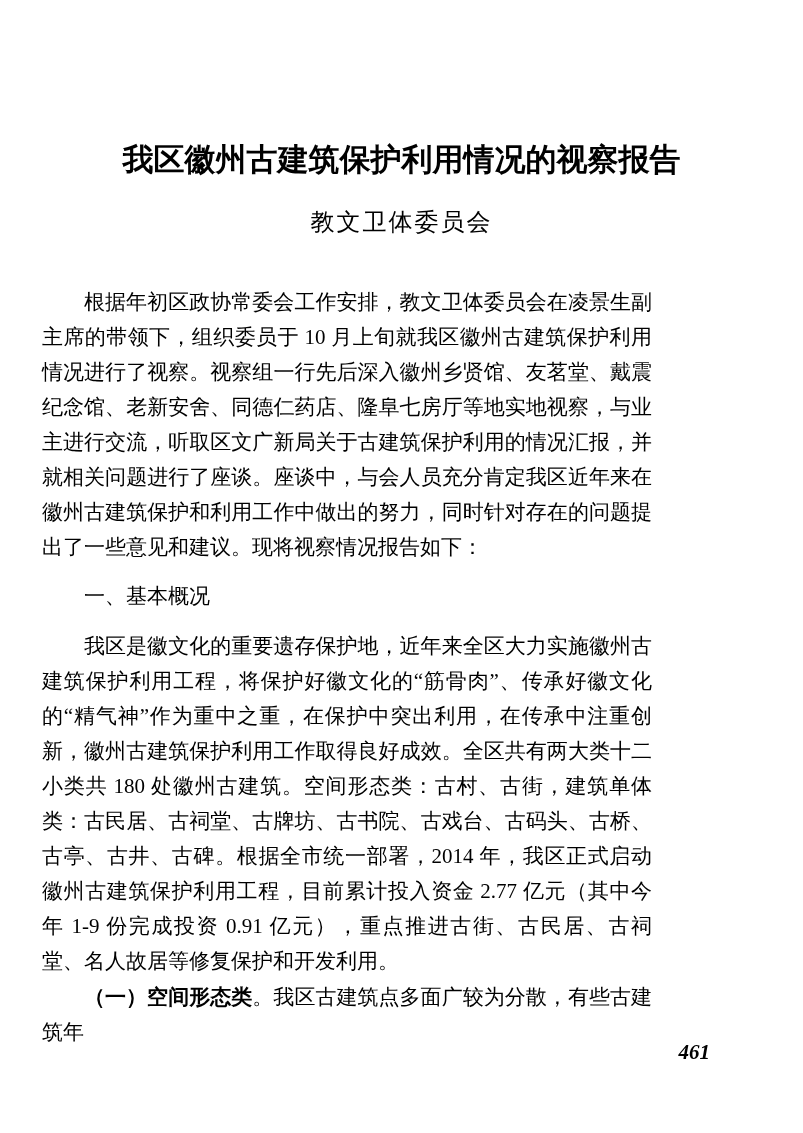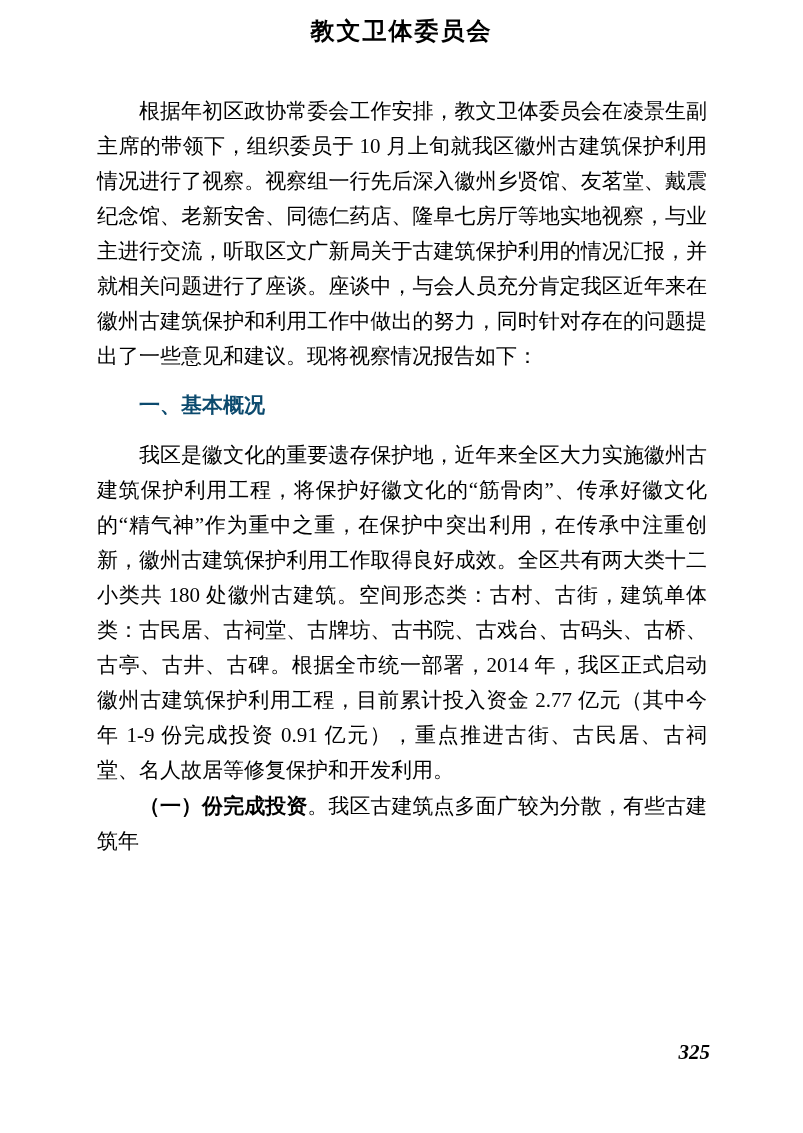--- a/index.html
+++ b/index.html
@@ -22,51 +22,51 @@
     padding-top: 141px;
     text-align: center;
     font-family: "Liberation Sans", "DejaVu Sans", sans-serif;
     font-size: 31px;
     font-weight: 900;
     letter-spacing: 0px;
     line-height: 38px;
     color: #000000;
   }
   .doc-byline {
-    margin: 16px 0 0 0;
+    margin: 28px 0 0 0;
     text-align: center;
     font-family: "Liberation Serif", "DejaVu Serif", serif;
     font-size: 24px;
-    font-weight: 700;
+    font-weight: 400;
     line-height: 30px;
     letter-spacing: 2px;
     color: #000000;
   }
   .doc-body {
-    margin: 48px 96px 0 97px;
+    margin: 48px 96px 0 42px;
     width: 610px;
   }
   .para {
     margin: 0;
     font-size: 21px;
     line-height: 35px;
     text-align: justify;
     text-justify: inter-ideograph;
     text-indent: 2em;
     font-weight: 500;
     color: #000000;
   }
   .heading {
     margin: 13px 0 16px 0;
     font-family: "Liberation Sans", "DejaVu Sans", sans-serif;
     font-size: 21px;
-    font-weight: 700;
+    font-weight: 400;
     line-height: 35px;
     text-indent: 2em;
-    color: #0c4a6e;
+    color: #000000;
   }
   .item-lead {
     font-family: "Liberation Sans", "DejaVu Sans", sans-serif;
     font-weight: 900;
   }
   .page-number {
     position: absolute;
     top: 1040px;
     right: 93px;
     font-family: "Liberation Serif", "DejaVu Serif", serif;
@@ -74,31 +74,32 @@
     font-weight: 700;
     font-style: italic;
     color: #000000;
   }
 </style>
 </head>
 <body>
 
 <div class="page">
 
+  <h1 class="doc-title">我区徽州古建筑保护利用情况的视察报告</h1>
 
   <h2 class="doc-byline">教文卫体委员会</h2>
 
   <div class="doc-body">
 
     <p class="para">根据年初区政协常委会工作安排，教文卫体委员会在凌景生副主席的带领下，组织委员于 10 月上旬就我区徽州古建筑保护利用情况进行了视察。视察组一行先后深入徽州乡贤馆、友茗堂、戴震纪念馆、老新安舍、同德仁药店、隆阜七房厅等地实地视察，与业主进行交流，听取区文广新局关于古建筑保护利用的情况汇报，并就相关问题进行了座谈。座谈中，与会人员充分肯定我区近年来在徽州古建筑保护和利用工作中做出的努力，同时针对存在的问题提出了一些意见和建议。现将视察情况报告如下：</p>
 
     <h3 class="heading">一、基本概况</h3>
 
     <p class="para">我区是徽文化的重要遗存保护地，近年来全区大力实施徽州古建筑保护利用工程，将保护好徽文化的“筋骨肉”、传承好徽文化的“精气神”作为重中之重，在保护中突出利用，在传承中注重创新，徽州古建筑保护利用工作取得良好成效。全区共有两大类十二小类共 180 处徽州古建筑。空间形态类：古村、古街，建筑单体类：古民居、古祠堂、古牌坊、古书院、古戏台、古码头、古桥、古亭、古井、古碑。根据全市统一部署，2014 年，我区正式启动徽州古建筑保护利用工程，目前累计投入资金 2.77 亿元（其中今年 1-9 份完成投资 0.91 亿元），重点推进古街、古民居、古祠堂、名人故居等修复保护和开发利用。</p>
 
 
-    <p class="para"><span class="item-lead">（一）份完成投资</span><span>。我区古建筑点多面广较为分散，有些古建筑年</span></p>
+    <p class="para"><span class="item-lead">（一）空间形态类</span><span>。我区古建筑点多面广较为分散，有些古建筑年</span></p>
 
   </div>
 
-  <div class="page-number">325</div>
+  <div class="page-number">461</div>
 
 </div>
 
 </body></html>

